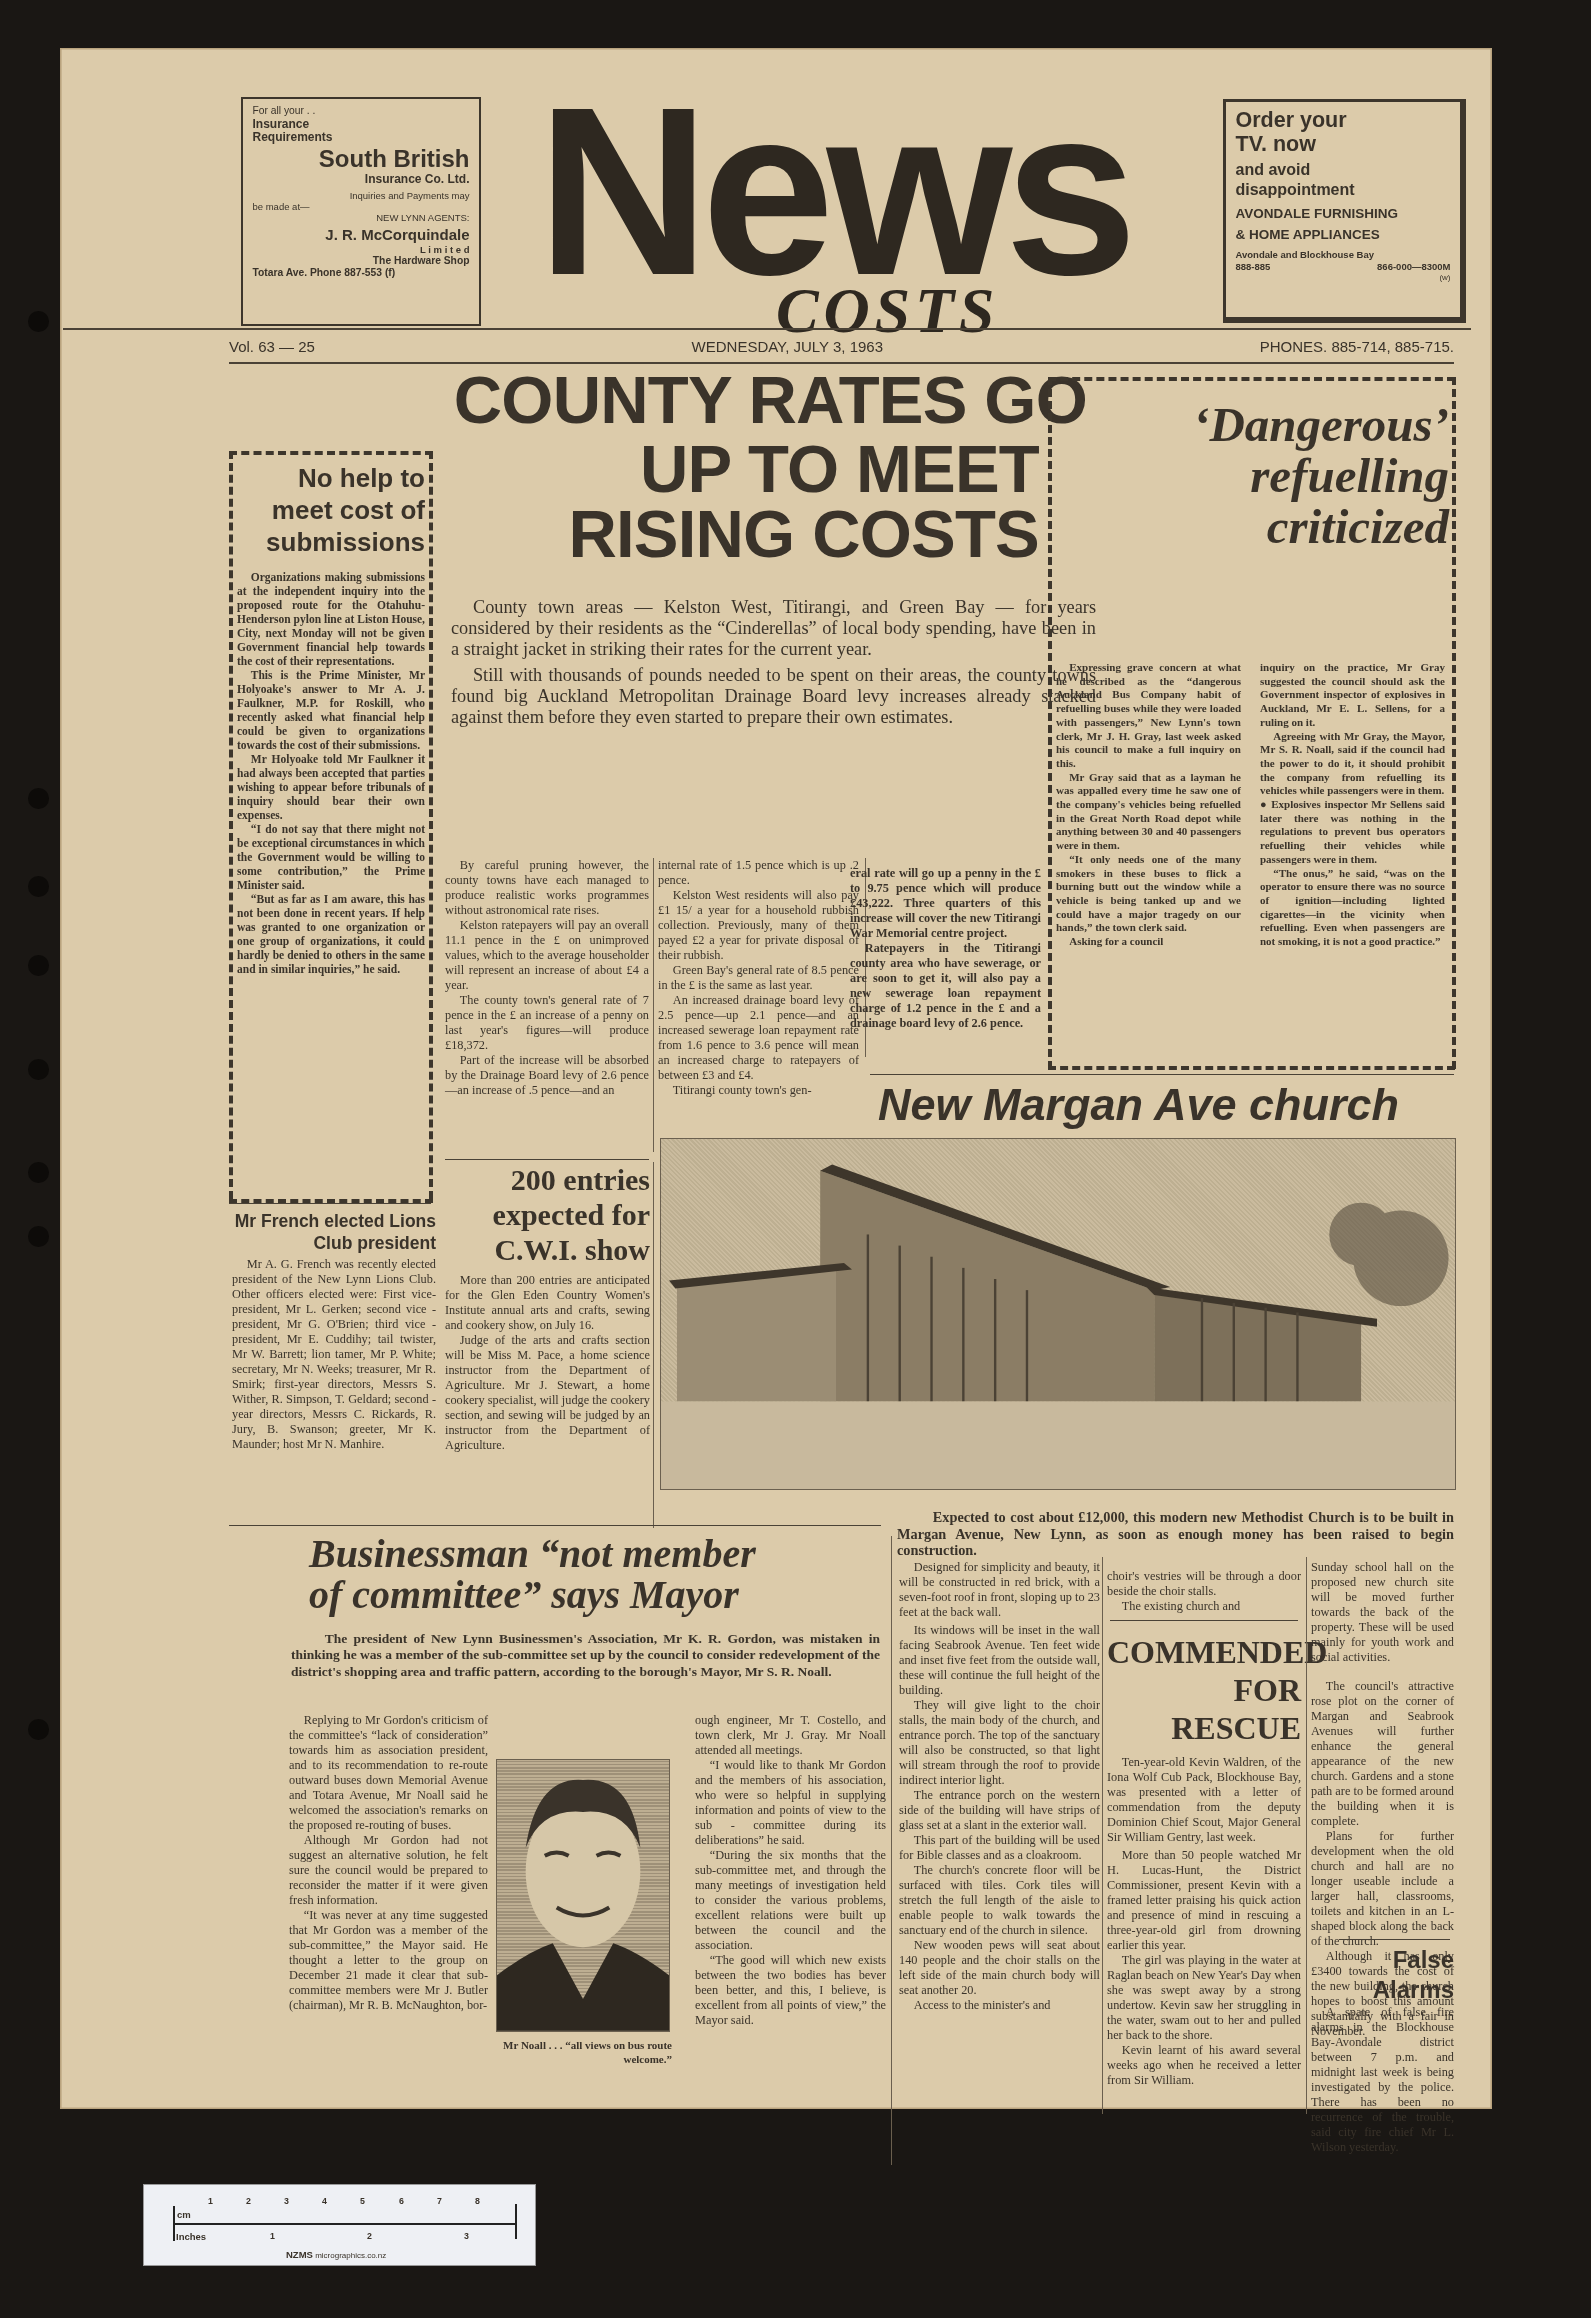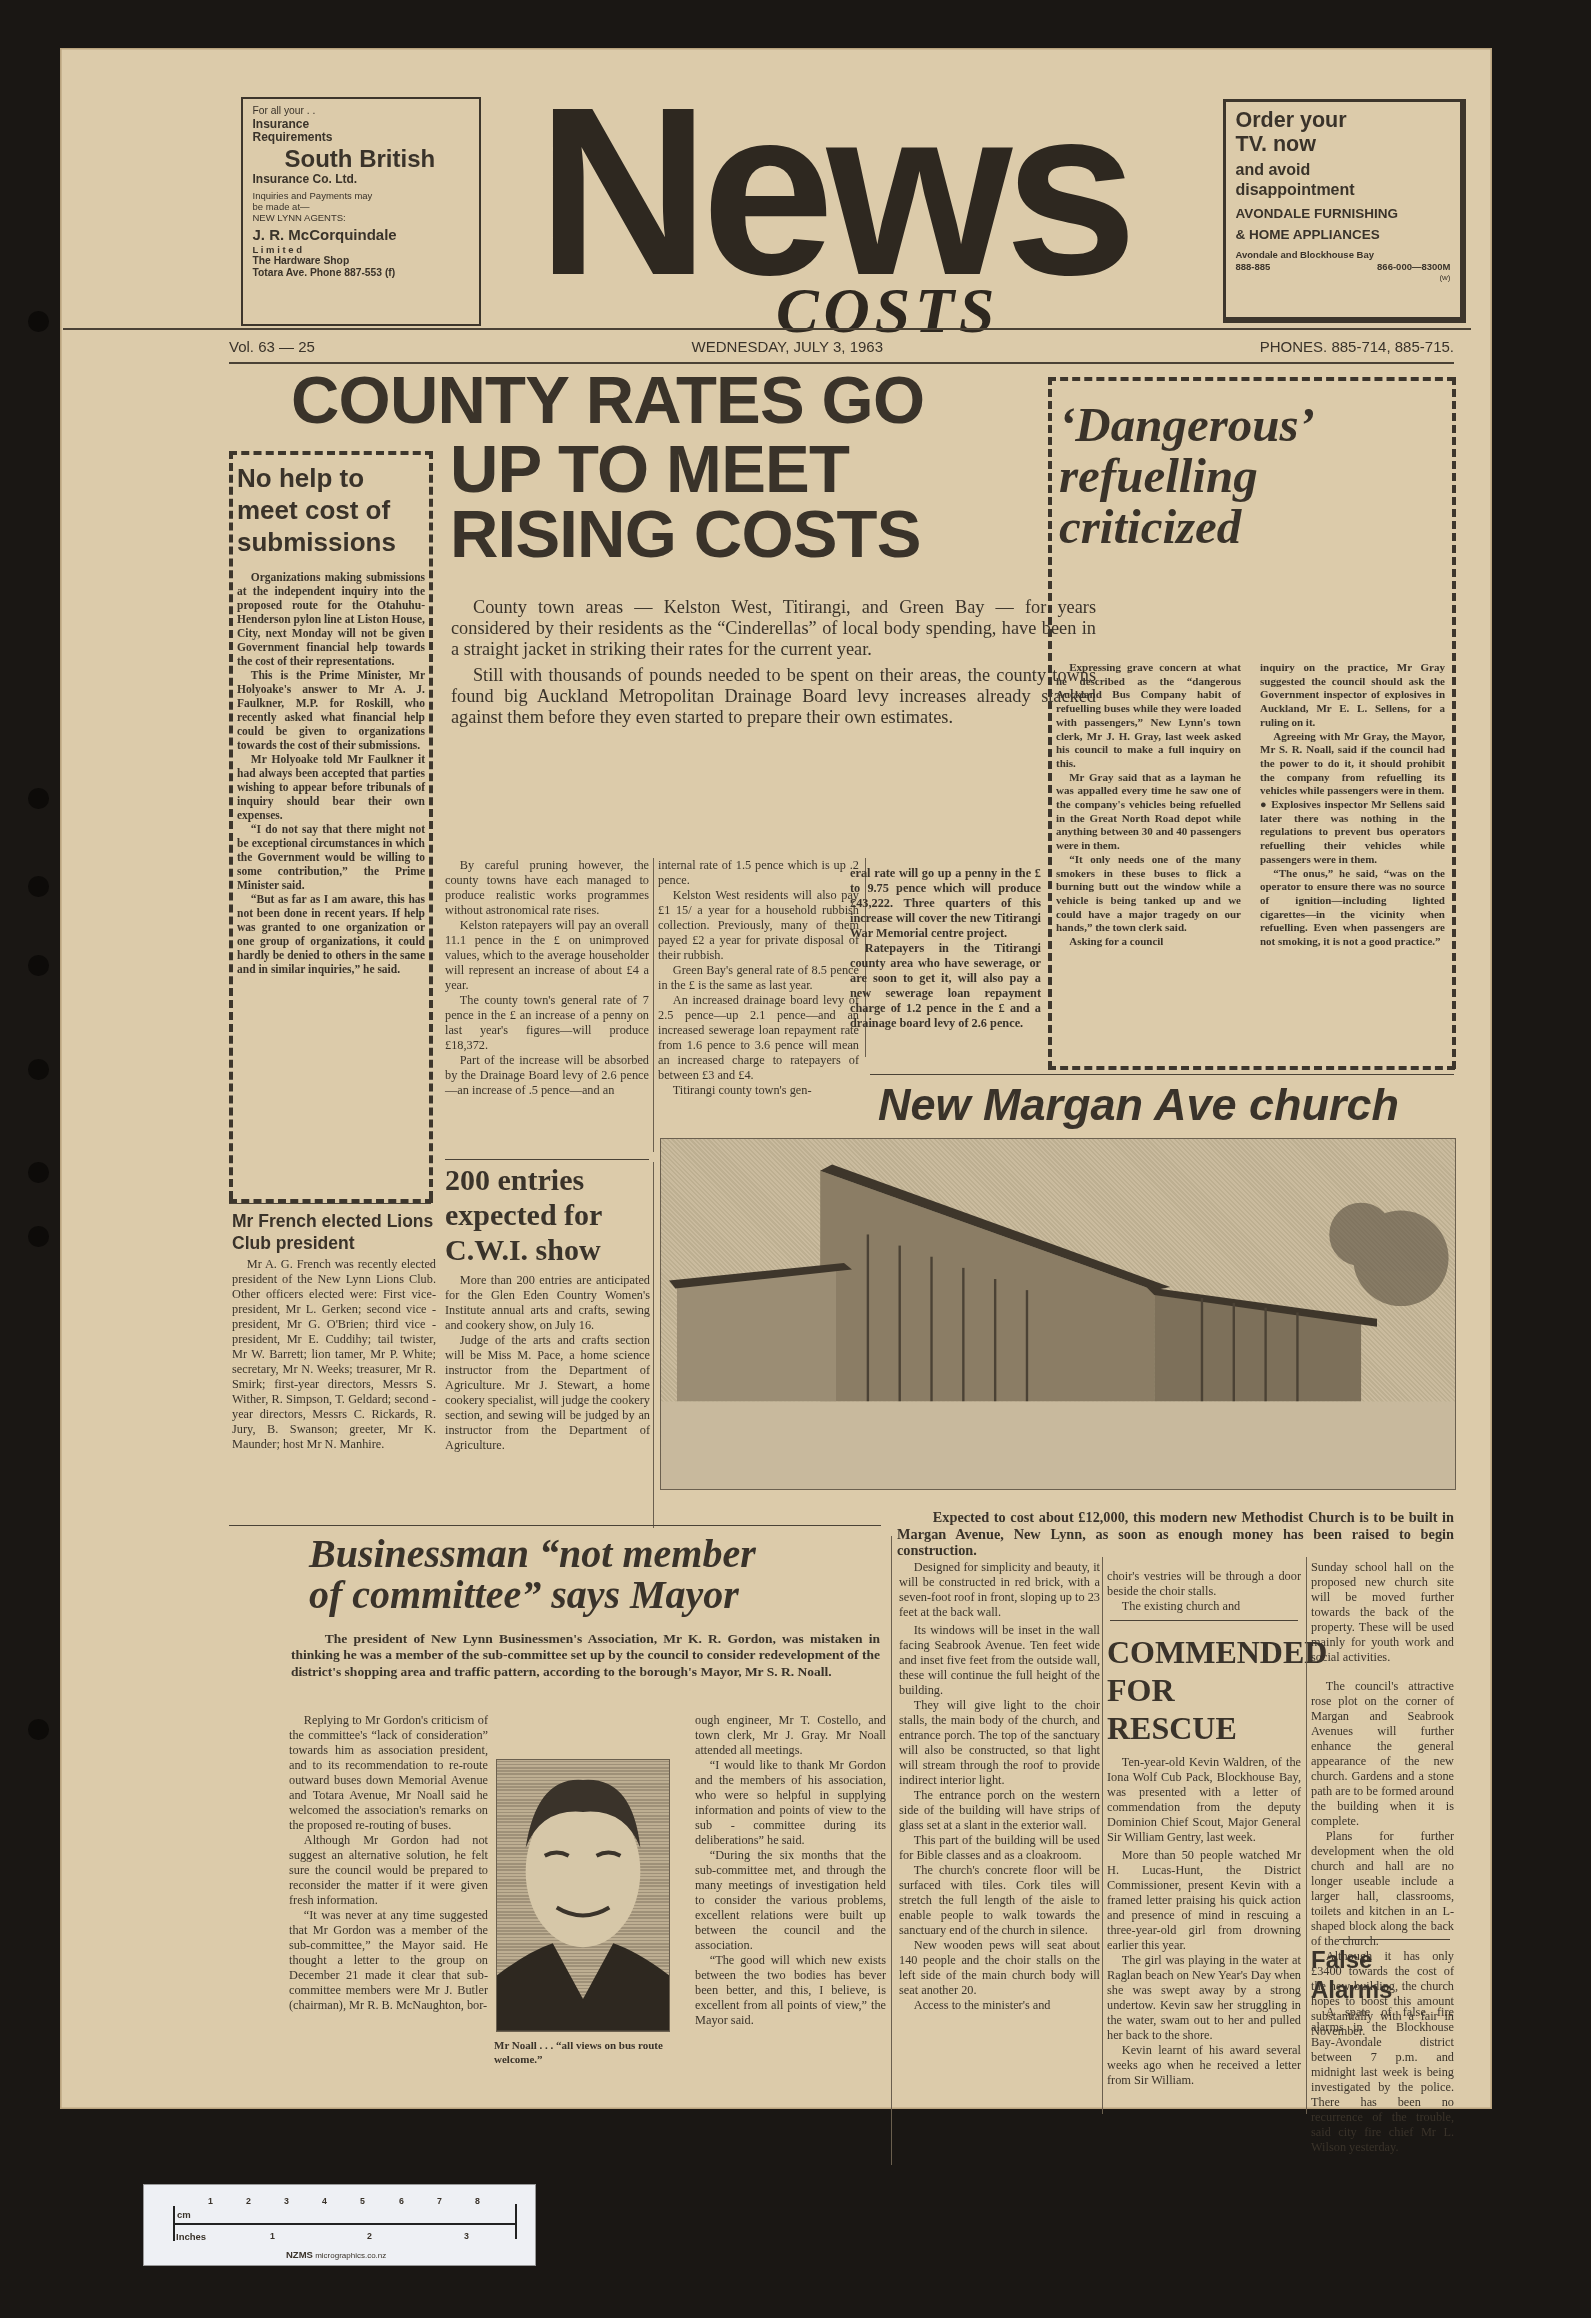--- a/index.html
+++ b/index.html
@@ -11,21 +11,21 @@
   .sans{font-family:"Liberation Sans","DejaVu Sans",sans-serif;}
   .serif{font-family:"Liberation Serif","DejaVu Serif",serif;}
   .col{font-size:12.3px;line-height:15px;text-align:justify;}
   .col p{margin:0;text-indent:1.2em;}
   .bold{font-weight:bold;}
   .hr{position:absolute;height:1.6px;background:#4a4236;}
   .vr{position:absolute;width:1.2px;background:#6a5f4e;}
   .dashed-v{position:absolute;width:0;border-left:4px dashed #3d362c;}
   .dashed-h{position:absolute;height:0;border-top:4px dashed #3d362c;}
   .photo{position:absolute;background:repeating-linear-gradient(45deg,#bfb095 0 1.6px,#a39479 1.6px 3.2px);border:0.8px solid #6b604f;overflow:hidden;}
-  .center{text-align:left;}
+  .center{text-align:right;}
   .ruler{position:absolute;left:143px;top:2184px;width:391px;height:80px;background:#eef0f4;border:0.8px solid #999;}
 </style>
 </head>
 <body>
 
 <div class="page">
 
   <div class="hole" style="left:-32px;top:263px"></div>
   <div class="hole" style="left:-32px;top:740px"></div>
   <div class="hole" style="left:-32px;top:828px"></div>

